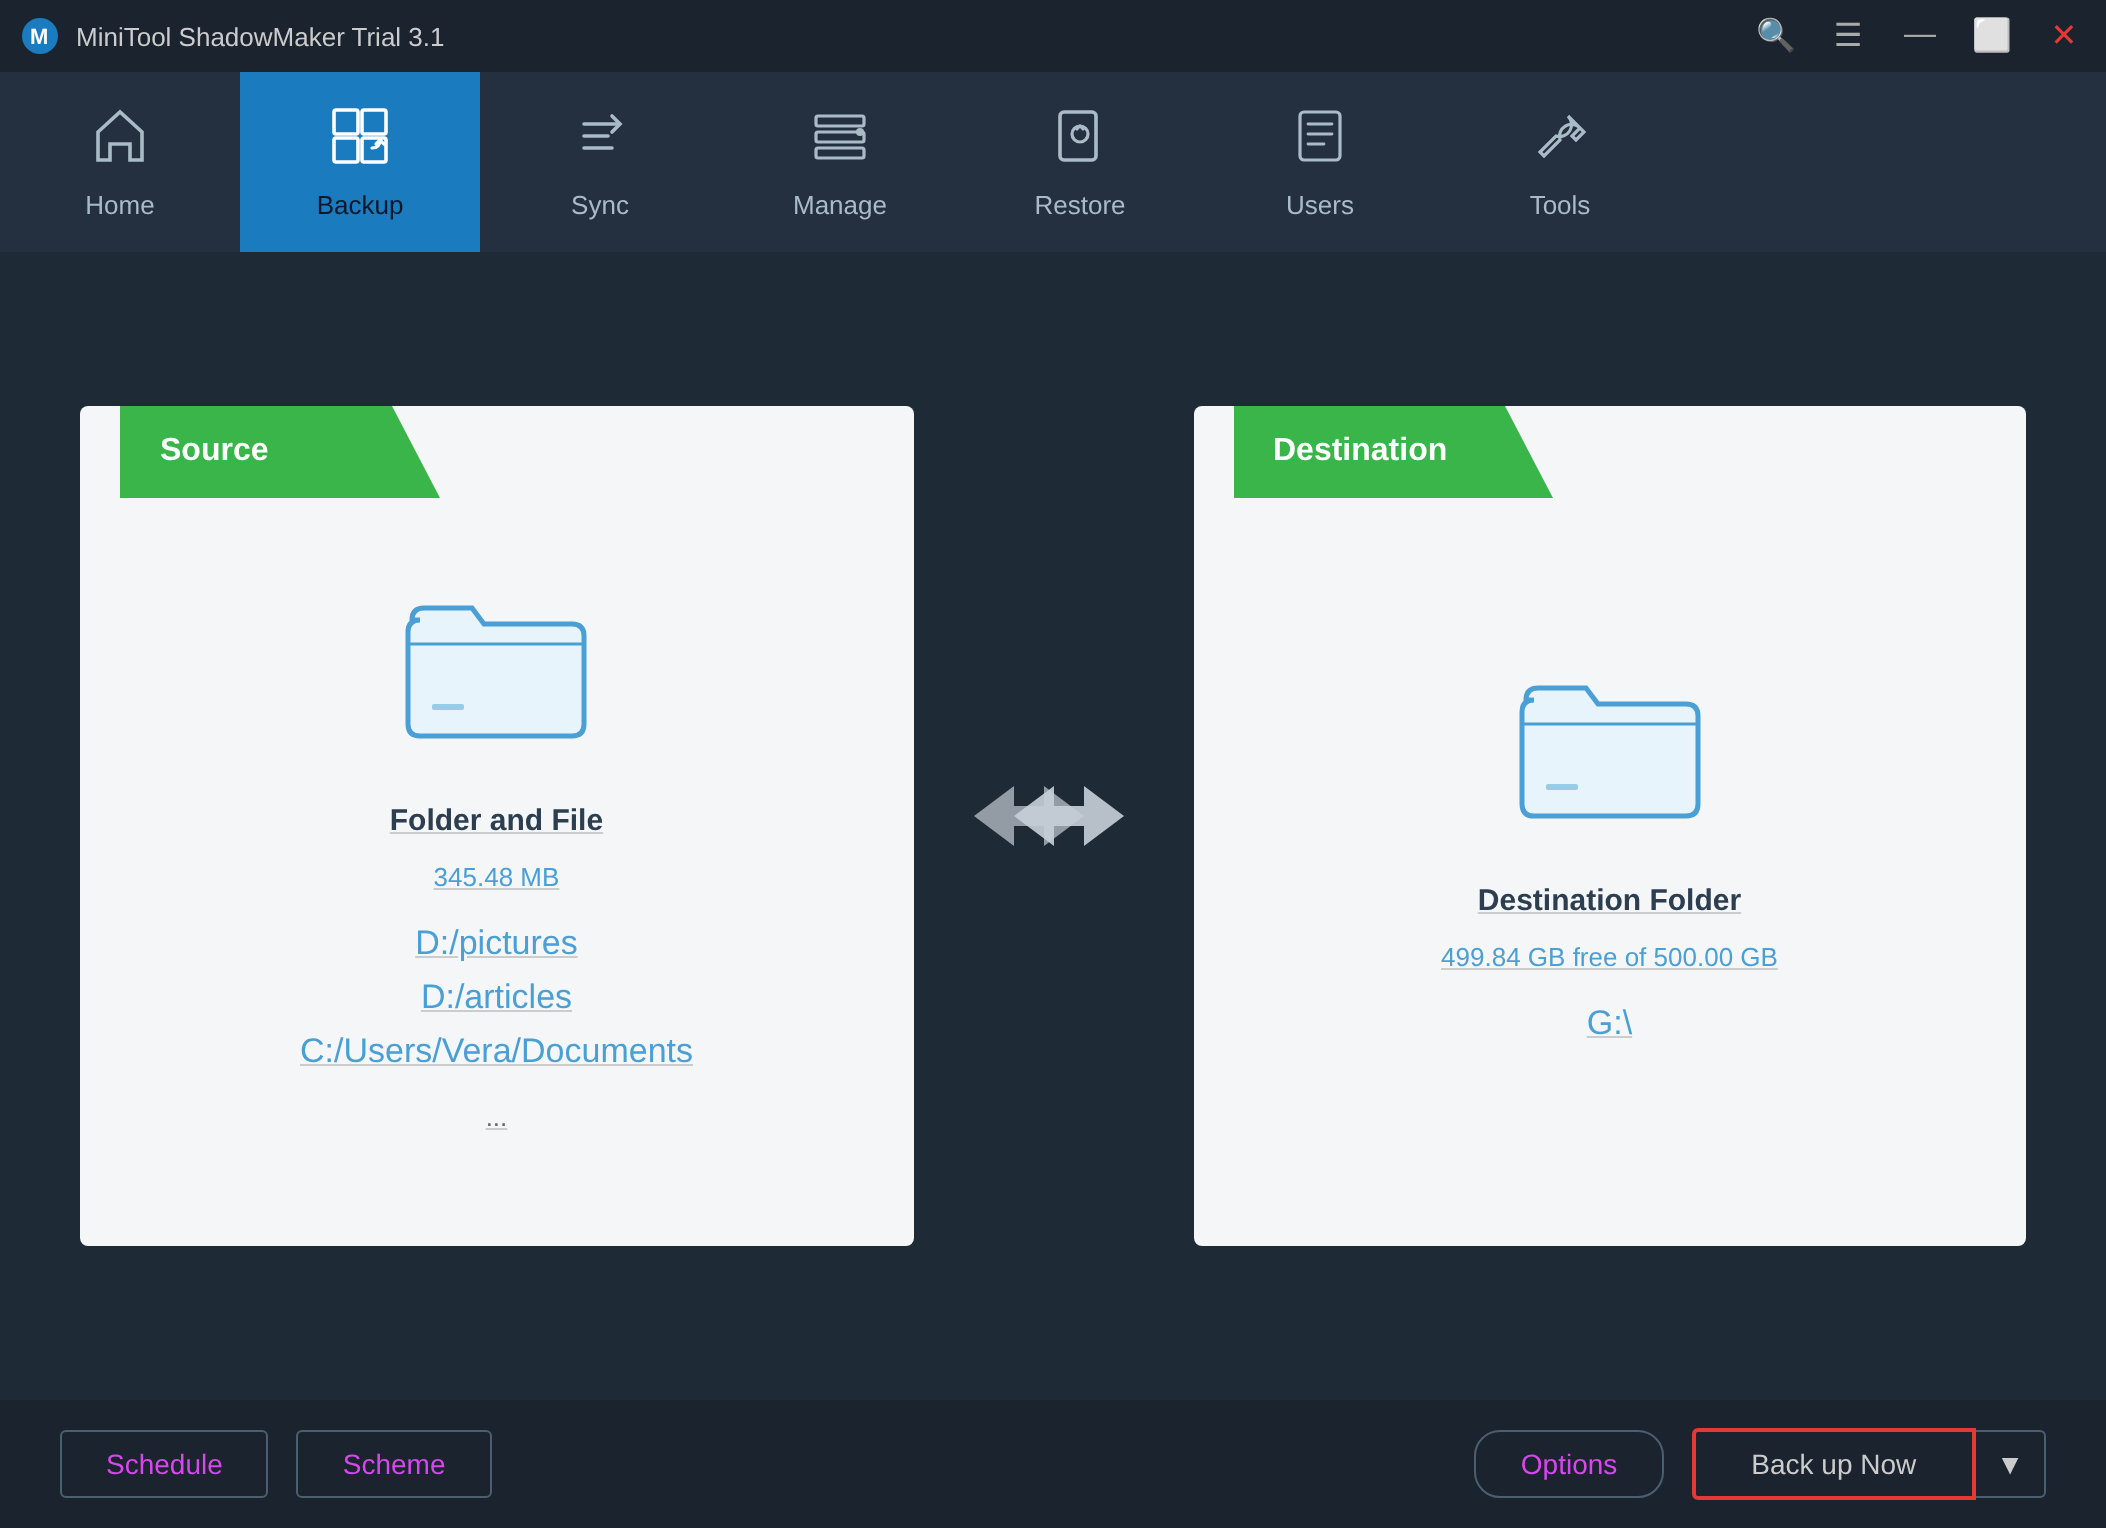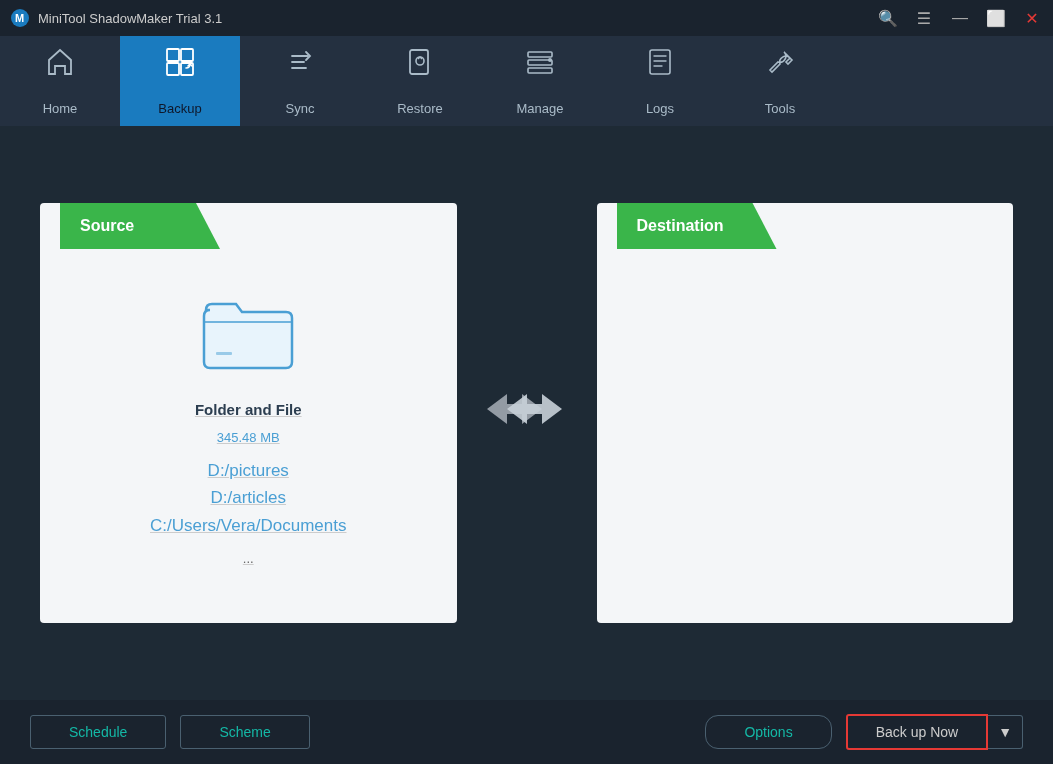--- a/index.html
+++ b/index.html
@@ -55,21 +55,21 @@
     #nav-bar {
       background: #243040;
       height: 90px;
       display: flex;
       align-items: stretch;
     }
     .nav-item {
       display: flex;
       flex-direction: column;
       align-items: center;
-      justify-content: space-between;
+      justify-content: center;
       width: 120px;
       gap: 6px;
       cursor: pointer;
       color: #aabbc8;
       font-size: 13px;
       padding: 10px 4px;
     }
     .nav-item.active {
       background: #1a7bbf;
       color: #0f172a;
@@ -189,22 +189,22 @@
       gap: 14px;
     }
     #bottom-right {
       display: flex;
       gap: 0;
       align-items: center;
     }
     .btn-outline {
       background: transparent;
       border: 1px solid #4a6070;
-      color: #14b8a6;
-      padding: 8px 38px;
+      color: #d946ef;
+      padding: 8px 22px;
       font-size: 14px;
       border-radius: 3px;
       cursor: pointer;
     }
     .btn-primary {
       background: #1a232e;
       border: 2px solid #e53935;
       color: #ccc;
       padding: 8px 28px;
       font-size: 14px;
@@ -280,48 +280,48 @@
         <path d="M8 10h16M8 16h12M8 22h14" stroke="#aabbc8" stroke-width="1.8" stroke-linecap="round"></path>
         <path d="M22 6l4 4-4 4" stroke="#aabbc8" stroke-width="1.8" fill="none" stroke-linecap="round"></path>
       </svg>
     </span>
     <span class="nav-label">Sync</span>
   </div>
 
   <div class="nav-item">
     <span class="nav-icon">
       <svg width="32" height="32" viewBox="0 0 32 32" fill="none">
-        <rect x="6" y="4" width="18" height="24" rx="2" stroke="#aabbc8" stroke-width="1.8"></rect>
-        <circle cx="16" cy="15" r="4" stroke="#aabbc8" stroke-width="1.6"></circle>
-        <path d="M14 13l2-2 2 2" stroke="#aabbc8" stroke-width="1.4" fill="none"></path>
-      </svg>
-    </span>
-    <span class="nav-label">Restore</span>
-  </div>
-
-  <div class="nav-item">
-    <span class="nav-icon">
-      <svg width="32" height="32" viewBox="0 0 32 32" fill="none">
         <rect x="4" y="6" width="24" height="5" rx="1" stroke="#aabbc8" stroke-width="1.6"></rect>
         <rect x="4" y="14" width="24" height="5" rx="1" stroke="#aabbc8" stroke-width="1.6"></rect>
         <rect x="4" y="22" width="24" height="5" rx="1" stroke="#aabbc8" stroke-width="1.6"></rect>
         <circle cx="26" cy="14" r="2" fill="#aabbc8"></circle>
       </svg>
     </span>
     <span class="nav-label">Manage</span>
   </div>
 
   <div class="nav-item">
     <span class="nav-icon">
       <svg width="32" height="32" viewBox="0 0 32 32" fill="none">
+        <rect x="6" y="4" width="18" height="24" rx="2" stroke="#aabbc8" stroke-width="1.8"></rect>
+        <circle cx="16" cy="15" r="4" stroke="#aabbc8" stroke-width="1.6"></circle>
+        <path d="M14 13l2-2 2 2" stroke="#aabbc8" stroke-width="1.4" fill="none"></path>
+      </svg>
+    </span>
+    <span class="nav-label">Restore</span>
+  </div>
+
+  <div class="nav-item">
+    <span class="nav-icon">
+      <svg width="32" height="32" viewBox="0 0 32 32" fill="none">
         <rect x="6" y="4" width="20" height="24" rx="2" stroke="#aabbc8" stroke-width="1.6"></rect>
         <path d="M10 10h12M10 15h12M10 20h8" stroke="#aabbc8" stroke-width="1.4" stroke-linecap="round"></path>
       </svg>
     </span>
-    <span class="nav-label">Logs</span>
+    <span class="nav-label">Users</span>
   </div>
 
   <div class="nav-item">
     <span class="nav-icon">
       <svg width="32" height="32" viewBox="0 0 32 32" fill="none">
         <path d="M20 6a6 6 0 0 1-6 10L6 24l2 2 8-8a6 6 0 0 1 10-6l-4 4 2 2 4-4z" stroke="#aabbc8" stroke-width="1.6" fill="none"></path>
       </svg>
     </span>
     <span class="nav-label">Tools</span>
   </div>
@@ -363,20 +363,32 @@
       </svg>
     </div>
   </div>
 
   <div class="card">
     <div class="card-header">
       <div class="card-header-bg">
         <span>Destination</span>
       </div>
     </div>
+    <div class="card-content">
+      <div class="card-icon">
+        <svg class="folder-svg" viewBox="0 0 100 85" fill="none">
+          <path d="M8 20 Q8 14 14 14 L38 14 L44 22 L88 22 Q94 22 94 28 L94 72 Q94 78 88 78 L12 78 Q6 78 6 72 L6 26 Q6 20 12 20 Z" fill="#e8f4fc" stroke="#4a9fd4" stroke-width="2.5"></path>
+          <path d="M6 32 L94 32" stroke="#4a9fd4" stroke-width="1.5"></path>
+          <rect x="18" y="62" width="16" height="3" rx="1" fill="#4a9fd4" opacity="0.5"></rect>
+        </svg>
+      </div>
+      <div class="card-title">Destination Folder</div>
+      <div class="card-size">499.84 GB free of 500.00 GB</div>
+      <div class="card-path">G:\</div>
+    </div>
   </div>
 
 </div>
 
 <div id="bottom-bar">
   <div id="bottom-left">
     <button class="btn-outline">Schedule</button>
     <button class="btn-outline">Scheme</button>
   </div>
   <div id="bottom-right">

